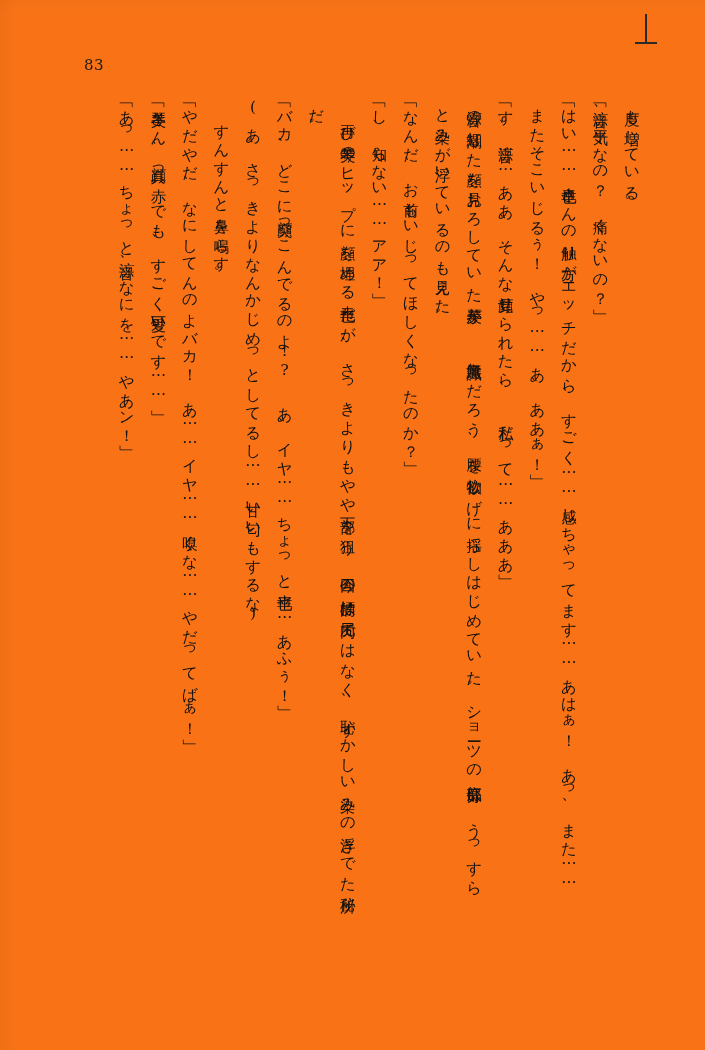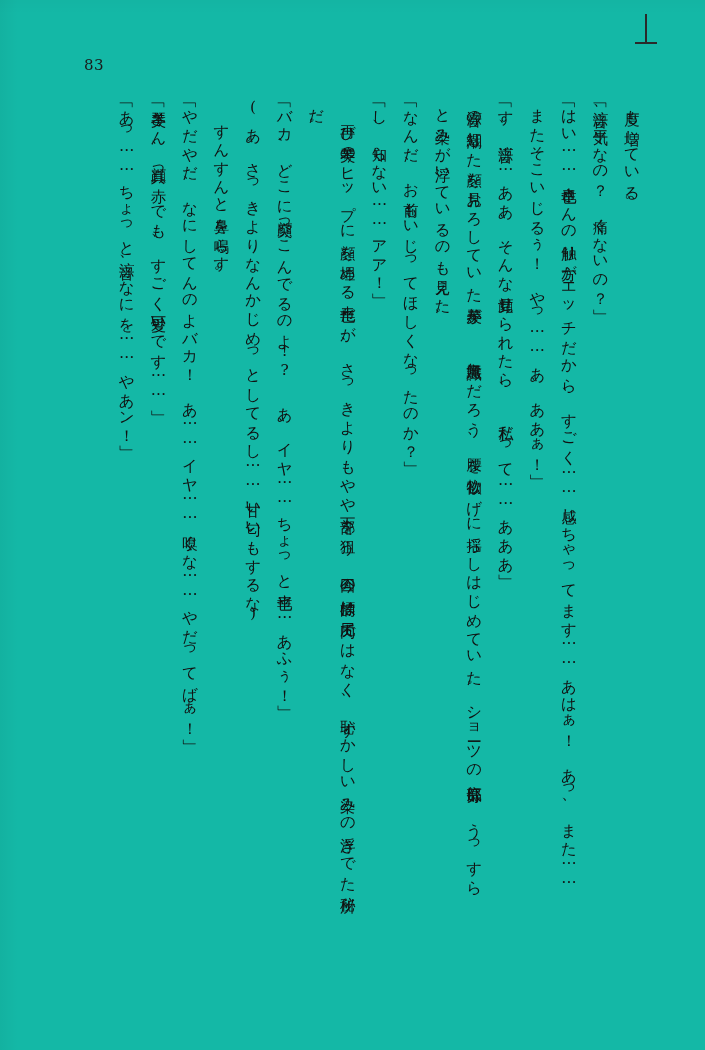--- a/index.html
+++ b/index.html
@@ -4,21 +4,21 @@
 <style>
   html, body {
     margin: 0;
     padding: 0;
     background: #ffffff;
   }
   #page {
     position: relative;
     width: 705px;
     height: 1050px;
-    background: #14b8a6;
+    background: #f97316;
     overflow: hidden;
     font-family: "DejaVu Serif", "Liberation Serif", serif;
   }
   
   #page:before {
     content: "";
     position: absolute;
     inset: 0;
     background:
       linear-gradient(to right, rgba(0,0,0,0.035) 0px, rgba(0,0,0,0.0) 18px),

